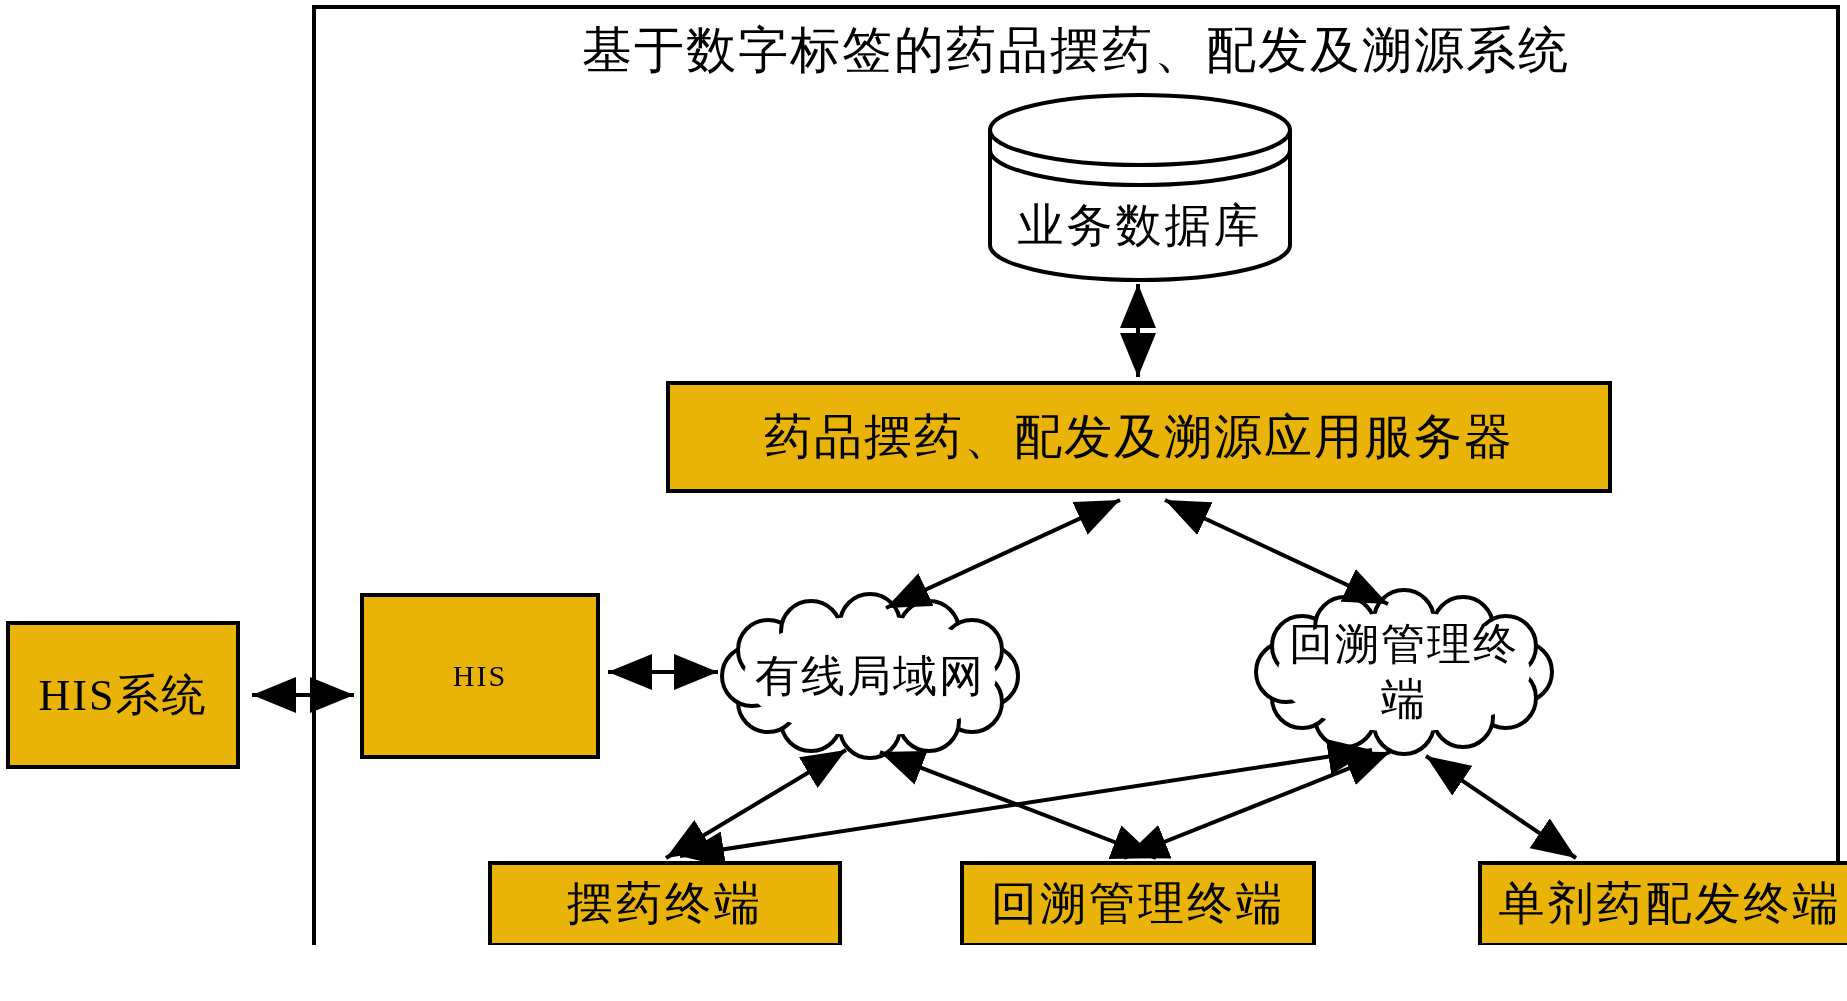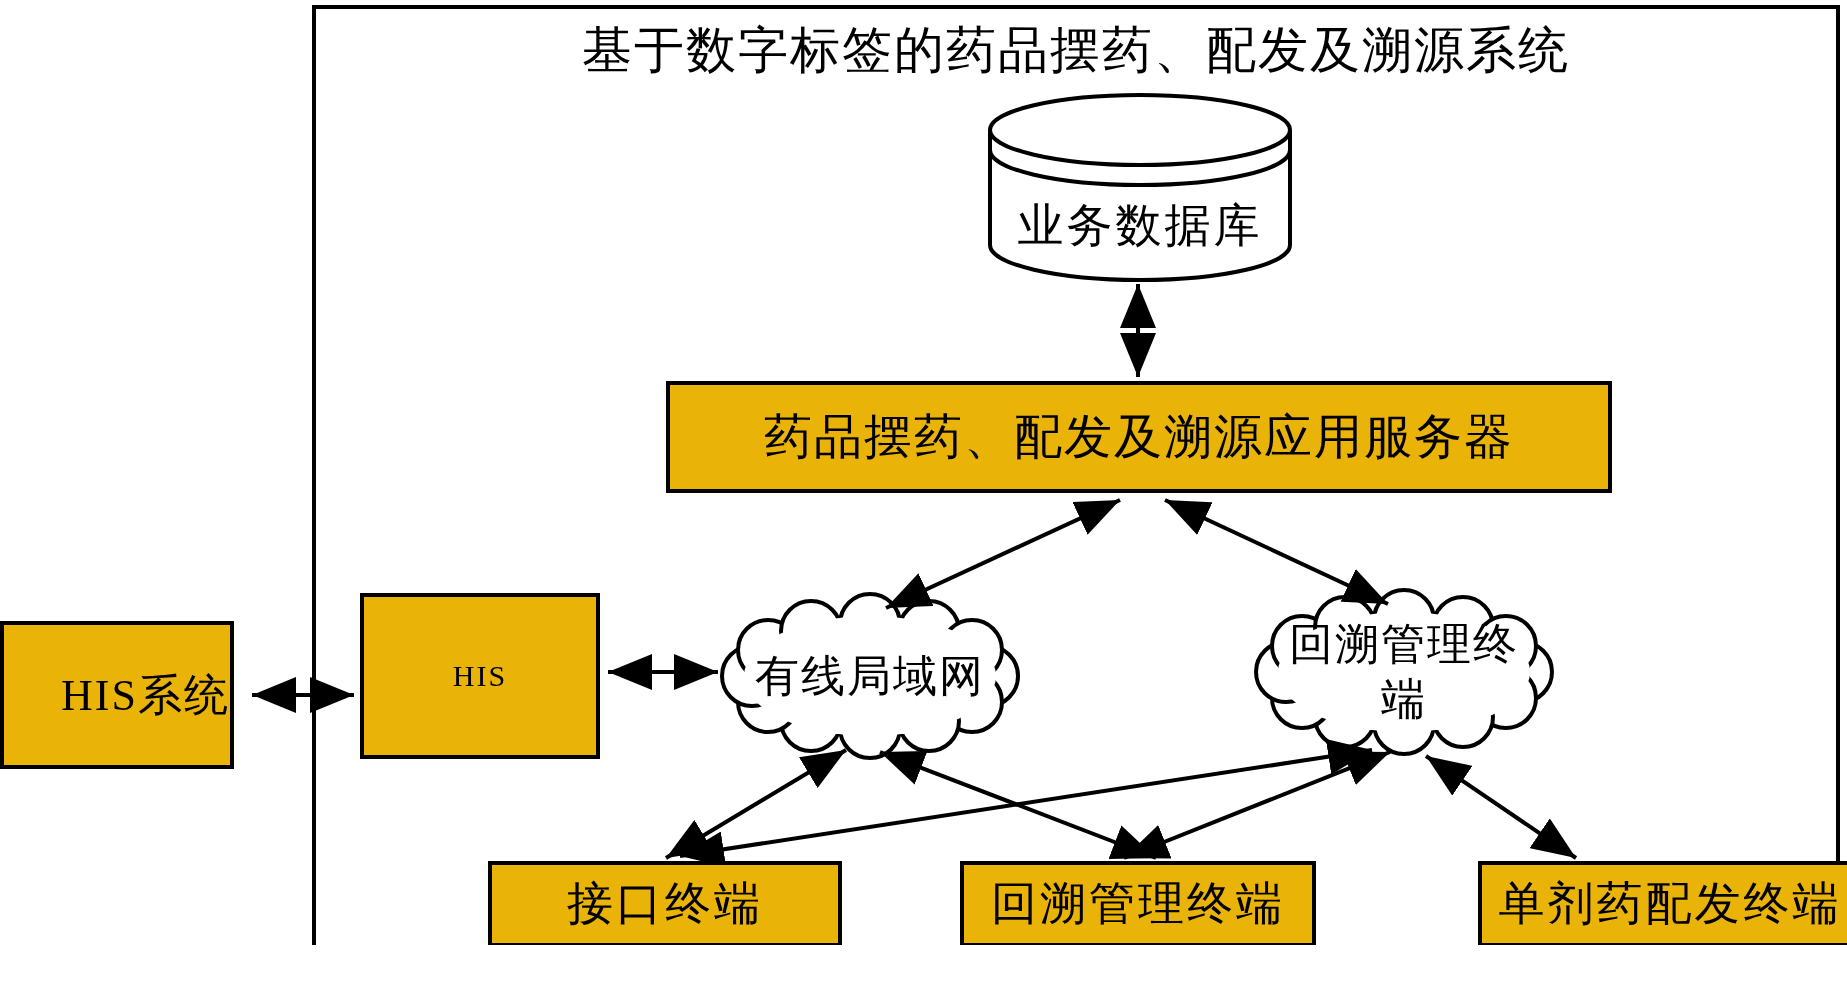--- a/index.html
+++ b/index.html
@@ -98,30 +98,30 @@
 
   <div class="lbl t-db" style="left:990px;top:196px;width:300px;height:60px;">业务数据库</div>
 
   <div class="box t-server" style="left:666px;top:381px;width:946px;height:112px;">
     <span>药品摆药、配发及溯源应用服务器</span>
   </div>
 
   <div class="lbl t-cloud" style="left:740px;top:646px;width:260px;height:60px;">有线局域网</div>
   <div class="lbl t-cloud" style="left:1274px;top:642px;width:260px;height:60px;">回溯管理终端</div>
 
-  <div class="box t-his" style="left:0;top:621px;width:234px;height:148px;align-items:flex-end;">
+  <div class="box t-his" style="left:6px;top:621px;width:234px;height:148px;">
     <span>HIS系统</span>
   </div>
 
   <div class="box t-hisif" style="left:360px;top:593px;width:240px;height:166px;">
     <span>HIS</span>
   </div>
 
   <div class="box t-box" style="left:488px;top:861px;width:354px;height:86px;">
-    <span>接口终端</span>
+    <span>摆药终端</span>
   </div>
   <div class="box t-box" style="left:960px;top:861px;width:356px;height:86px;">
     <span>回溯管理终端</span>
   </div>
   <div class="box t-box" style="left:1478px;top:861px;width:384px;height:86px;text-align:right;">
     <span>单剂药配发终端</span>
   </div>
 
 </div>
 

